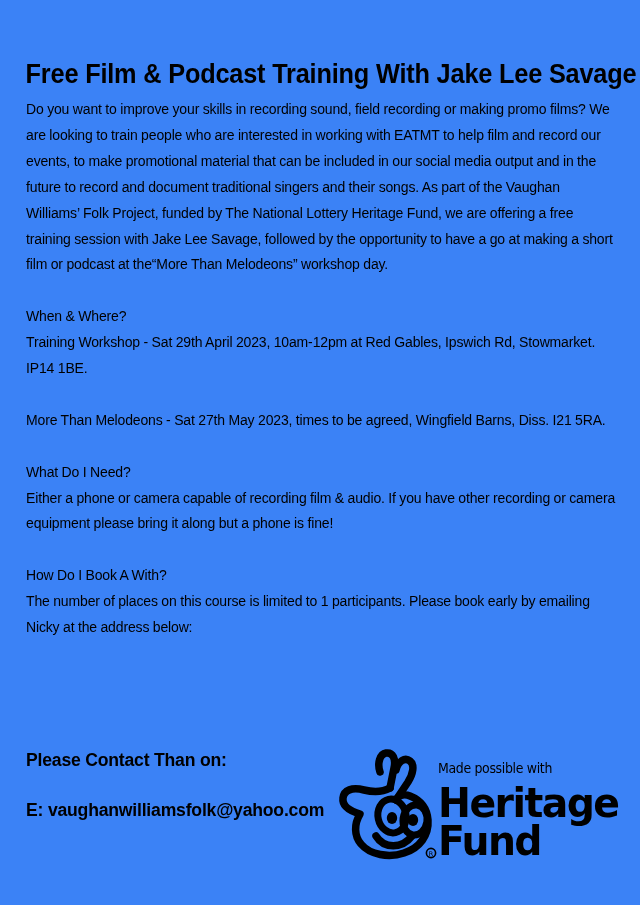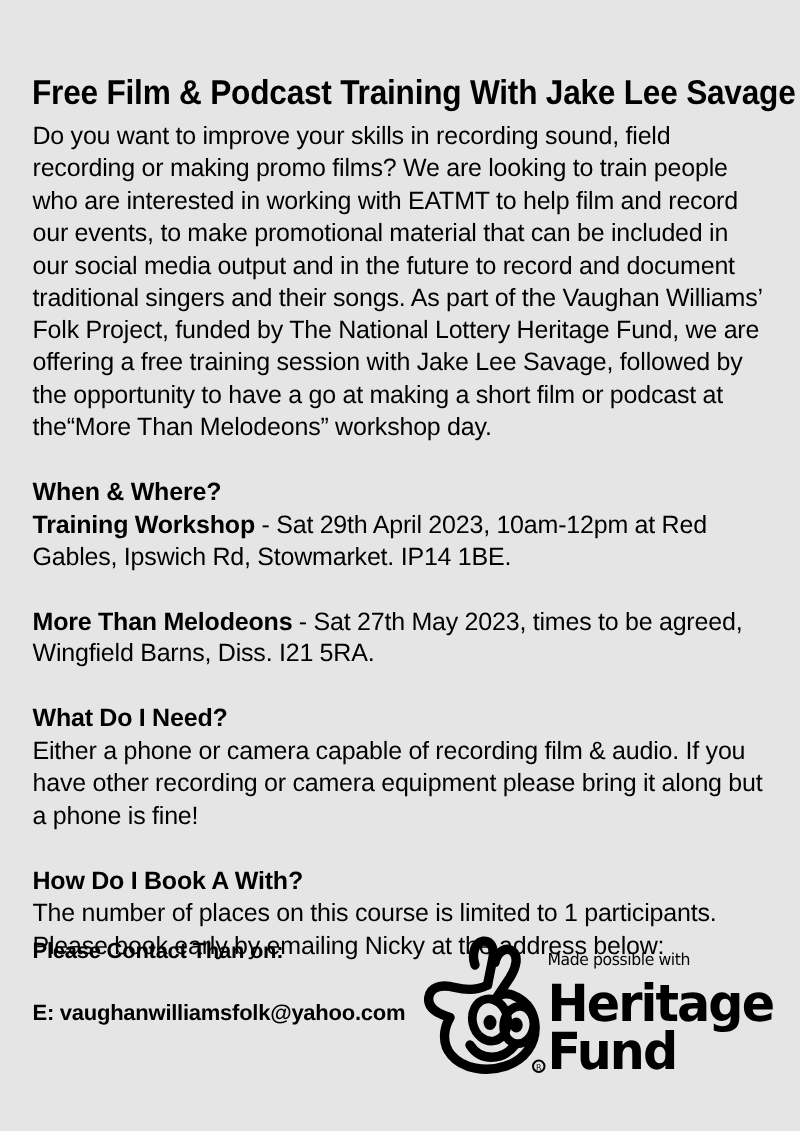--- a/index.html
+++ b/index.html
@@ -13,21 +13,21 @@
     position: relative;
     overflow: hidden;
     font-family: "Liberation Sans", sans-serif;
     color: #000000;
     -webkit-font-smoothing: antialiased;
   }
 
   .page {
     position: absolute;
     inset: 0;
-    background: #e5e5e5;
+    background: #3b82f6;
     padding: 0;
   }
 
   
   .poster-title {
     position: absolute;
     left: 0;
     right: 0;
     top: 40px;
     text-align: center;
@@ -40,38 +40,38 @@
     transform-origin: center top;
     white-space: nowrap;
   }
 
   
   .body-block {
     position: absolute;
     left: 26px;
     top: 97px;
     width: 590px;
-    font-size: 20px;
+    font-size: 14px;
     line-height: 25.9px;
     letter-spacing: -0.15px;
     word-spacing: -0.2px;
   }
 
   .para {
     margin: 0;
     text-align: left;
   }
   .para + .para {
     margin-top: 25.9px; 
   }
   .lead {
     margin-bottom: 0;
   }
   b, .bold {
-    font-weight: bold;
+    font-weight: normal;
   }
 
   
   .contact {
     position: absolute;
     left: 26px;
     top: 748px;
     width: 330px;
     font-size: 17.6px;
     font-weight: bold;

